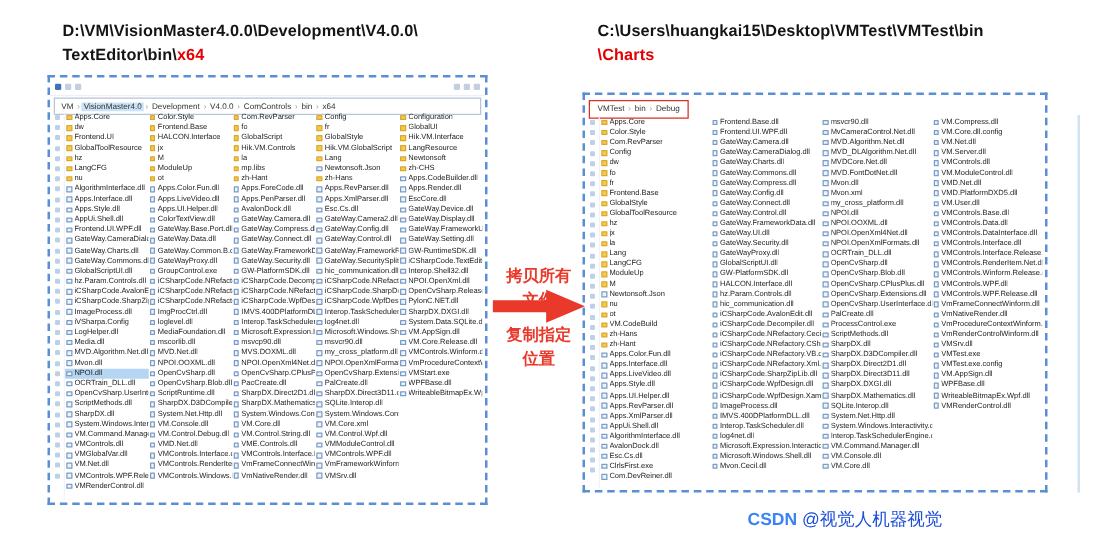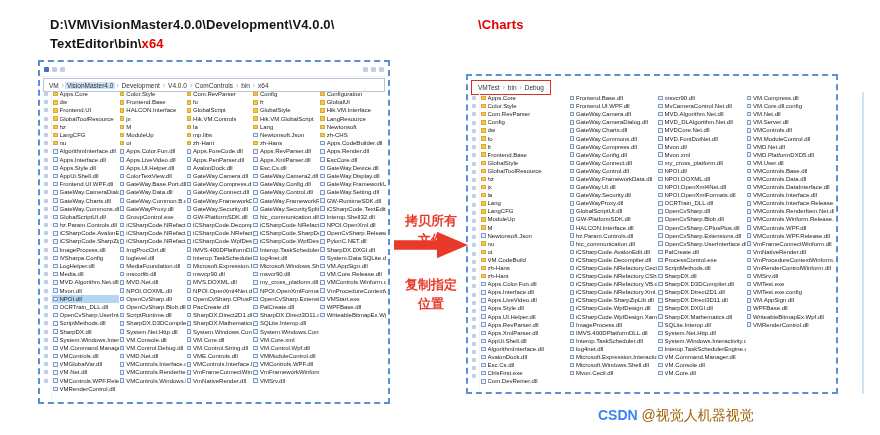--- a/index.html
+++ b/index.html
@@ -49,41 +49,42 @@
   .file-row.selected{background:#b5d6f2;}
   .fi{width:4.5px;height:4.5px;margin:0 2px 0 1px;flex:none;border-radius:.5px;box-sizing:border-box;}
   .fi-folder{background:#f6c94a;border:.5px solid #d9a92f;}
   .fi-file{background:#eef3fb;border:.5px solid #7a9cc6;}
   .fn{overflow:hidden;text-overflow:clip;}
 
   
   .mid-label{position:absolute;left:394px;width:74px;text-align:center;color:#e8392b;
              font-size:13px;font-weight:700;line-height:1.45;white-space:pre-line;}
   .mid-label-top{top:188px;margin-top:24px;}
-  .mid-label-bottom{top:276px;}
+  .mid-label-bottom{top:260px;font-family:Liberation Mono, monospace;}
   .arrow{position:absolute;left:394px;top:230px;width:74px;height:30px;background:#e8392b;
          clip-path:polygon(0 34%,58% 34%,58% 6%,100% 50%,58% 94%,58% 66%,0 66%);}
 
   
   .watermark{position:absolute;left:598px;top:407px;font-size:14px;font-weight:700;white-space:nowrap;}
   .watermark .brand{color:#3b82f6;}
-  .watermark .handle{color:#a16207;font-weight:400;}
+  .watermark .handle{color:#1d4ed8;font-weight:400;}
   .edge-line{position:absolute;right:16px;top:92px;width:2px;height:302px;background:#cfe3f5;}
 </style>
 </head>
 <body>
 
 <div class="canvas">
 
   <div class="path-title left-title">
     <div>D:\VM\VisionMaster4.0.0\Development\V4.0.0\</div>
     <div><span>TextEditor\bin\</span><span class="red">x64</span></div>
   </div>
 
   <div class="path-title right-title">
+    <div>C:\Users\huangkai15\Desktop\VMTest\VMTest\bin</div>
     <div><span class="red">\Charts</span></div>
   </div>
 
   <div class="panel left-panel">
     <div class="tb">
       <span class="tb-ic app"></span>
       <span class="tb-ic"></span>
       <span class="tb-ic"></span>
       <span class="tb-spacer"></span>
       <span class="tb-ic"></span>

